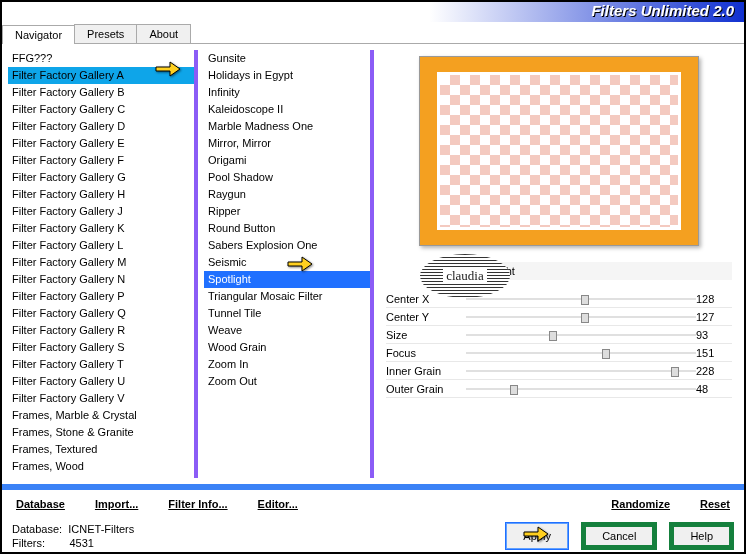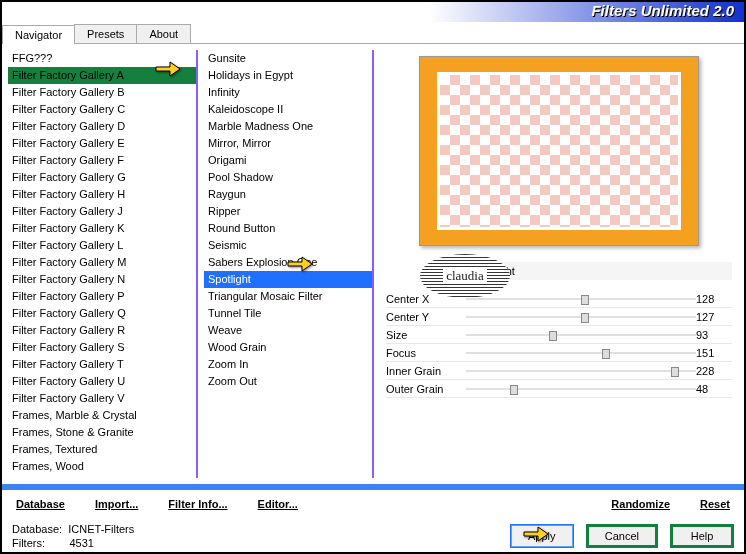--- a/index.html
+++ b/index.html
@@ -9,26 +9,26 @@
 .header-title { position: absolute; right: 10px; top: 0; font-style: italic; font-weight: bold; font-size: 15px; color: #fff; text-shadow: 1px 1px 0 #000; }
 
 .tabs { display: flex; border-bottom: 1px solid #aaa; margin-top: 2px; }
 .tab { padding: 3px 12px; border: 1px solid #aaa; border-bottom: none; background: #f0f0f0; cursor: pointer; margin-right: -1px; font-size: 11px; }
 .tab.active { background: #fff; position: relative; top: 1px; }
 
 .main { display: flex; height: 440px; padding: 6px; gap: 6px; }
 
 .col1 { width: 190px; display: flex; }
 .col2 { width: 170px; display: flex; }
-.list { flex: 1; overflow-y: auto; overflow-x: hidden; border-right: 2px solid #8b5cf6; }
+.list { flex: 1; overflow-y: auto; overflow-x: hidden; border-right: 4px solid #8b5cf6; }
 .list::-webkit-scrollbar { width: 16px; }
 .list::-webkit-scrollbar-track { background: #f0f0f0; border: 1px solid #ccc; }
 .list::-webkit-scrollbar-thumb { background: #ccc; border: 1px solid #999; }
 .list-item { padding: 1px 4px; cursor: pointer; white-space: nowrap; position: relative; line-height: 15px; }
-.list-item.selected { background: #15803d; }
+.list-item.selected { background: #0ea5e9; }
 .list-item.highlighted { background: #2070ff; color: #fff; }
 
 .col3 { flex: 1; display: flex; flex-direction: column; padding: 0 6px; }
 
 .preview-box { width: 280px; height: 190px; margin: 6px auto 8px; border: 1px solid #999; position: relative; background: #fff; box-shadow: 2px 2px 4px rgba(0,0,0,0.3); }
 .preview-frame { position: absolute; inset: 0; }
 .preview-frame::before { content:""; position:absolute; inset:0; background: linear-gradient(to bottom, #f4a020 0%, #f4a020 8%, transparent 8%, transparent 92%, #f4a020 92%, #f4a020 100%), linear-gradient(to right, #f4a020 0%, #f4a020 6%, transparent 6%, transparent 94%, #f4a020 94%, #f4a020 100%); }
 .preview-checker { position: absolute; inset: 18px 20px; background-image: linear-gradient(45deg,#f4cac0 25%,transparent 25%,transparent 75%,#f4cac0 75%),linear-gradient(45deg,#f4cac0 25%,#fff 25%,#fff 75%,#f4cac0 75%); background-size: 20px 20px; background-position: 0 0, 10px 10px; }
 
 .badge { position: absolute; left: 418px; top: 252px; width: 90px; height: 44px; background: repeating-linear-gradient(#333 0 1px, #fff 1px 3px); border-radius: 50%; display:flex; align-items:center; justify-content:center; font-family: cursive; font-size: 13px; color:#222; z-index: 5; }
@@ -44,21 +44,21 @@
 .param-value { width: 36px; text-align: left; font-size: 11px; }
 
 .bottom-buttons { display: flex; justify-content: space-between; padding: 6px 10px; border-top: 6px solid #3b82f6; }
 .btn-link { text-decoration: underline; font-size: 11px; cursor: pointer; padding: 2px 4px; }
 .btn-group-left { display: flex; gap: 22px; }
 .btn-group-right { display: flex; gap: 22px; }
 
 .status-bar { padding: 4px 10px; font-size: 11px; display: flex; justify-content: space-between; align-items: center; }
 .status-left div { line-height: 14px; }
 .dlg-buttons { display: flex; gap: 12px; }
-.dlg-btn { padding: 3px 16px; border: 3px solid #15803d; background: #f0f0f0; font-size: 11px; cursor: pointer; min-width: 64px; position: relative; }
+.dlg-btn { padding: 3px 16px; border: 5px solid #15803d; background: #f0f0f0; font-size: 11px; cursor: pointer; min-width: 64px; position: relative; }
 .dlg-btn.primary { border: 1px solid #2070ff; box-shadow: inset 0 0 0 1px #60a0ff; }
 
 .cursor-hand { position:absolute; width:28px; height:24px; z-index:10; pointer-events:none; }
 .cursor-hand svg { filter: drop-shadow(1px 1px 1px rgba(0,0,0,0.5)); }
 </style>
 </head>
 <body>
 
 <div class="header-bar">
   <span class="header-title">Filters Unlimited 2.0</span>
@@ -106,22 +106,22 @@
         <div class="list-item">Holidays in Egypt</div>
         <div class="list-item">Infinity</div>
         <div class="list-item">Kaleidoscope II</div>
         <div class="list-item">Marble Madness One</div>
         <div class="list-item">Mirror, Mirror</div>
         <div class="list-item">Origami</div>
         <div class="list-item">Pool Shadow</div>
         <div class="list-item">Raygun</div>
         <div class="list-item">Ripper</div>
         <div class="list-item">Round Button</div>
+        <div class="list-item">Sabers Explosion One</div>
         <div class="list-item">Seismic</div>
-        <div class="list-item">Sabers Explosion One</div>
         <div class="list-item highlighted">Spotlight</div>
         <div class="list-item">Triangular Mosaic Filter</div>
         <div class="list-item">Tunnel Tile</div>
         <div class="list-item">Weave</div>
         <div class="list-item">Wood Grain</div>
         <div class="list-item">Zoom In</div>
         <div class="list-item">Zoom Out</div>
       </div>
   </div>
   <div class="col3">

